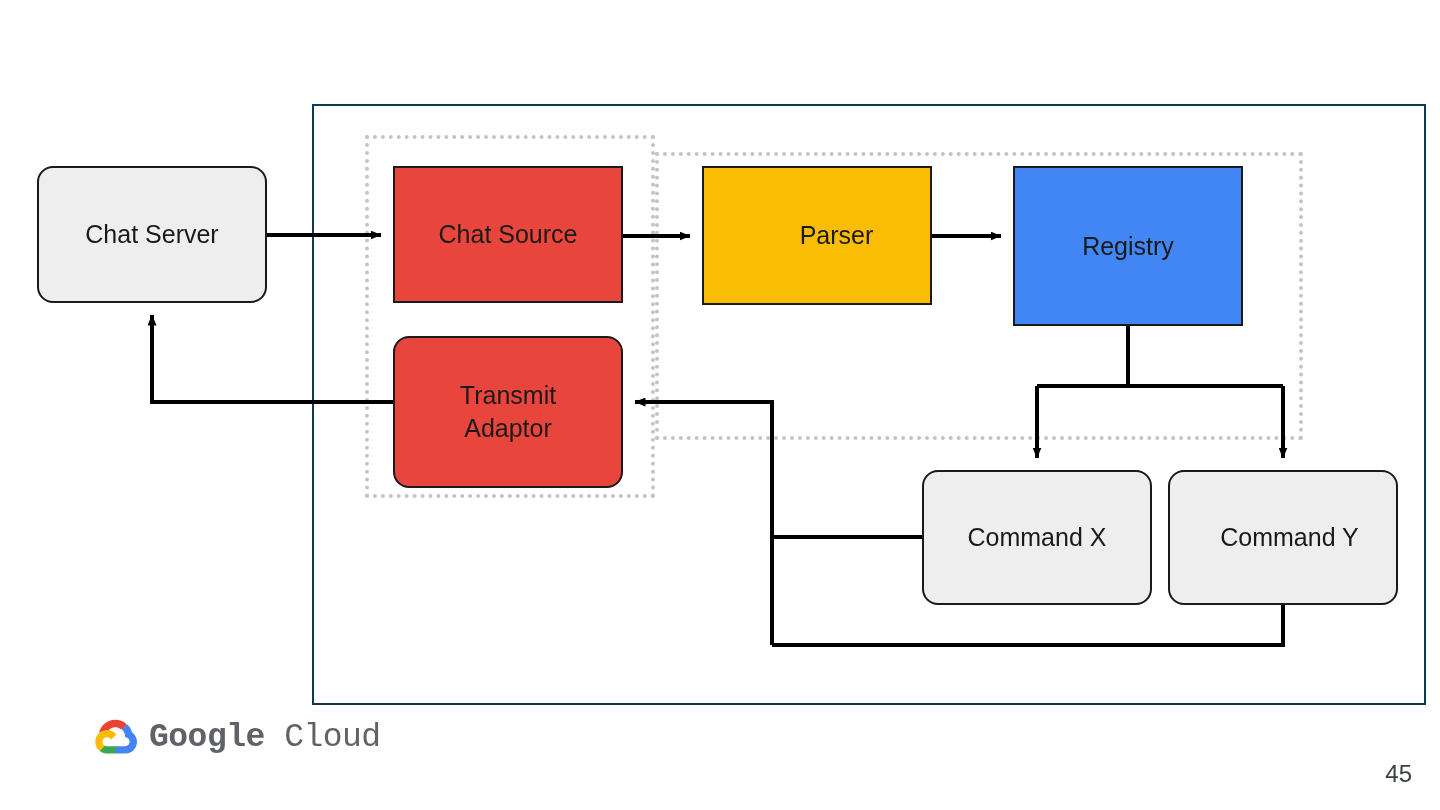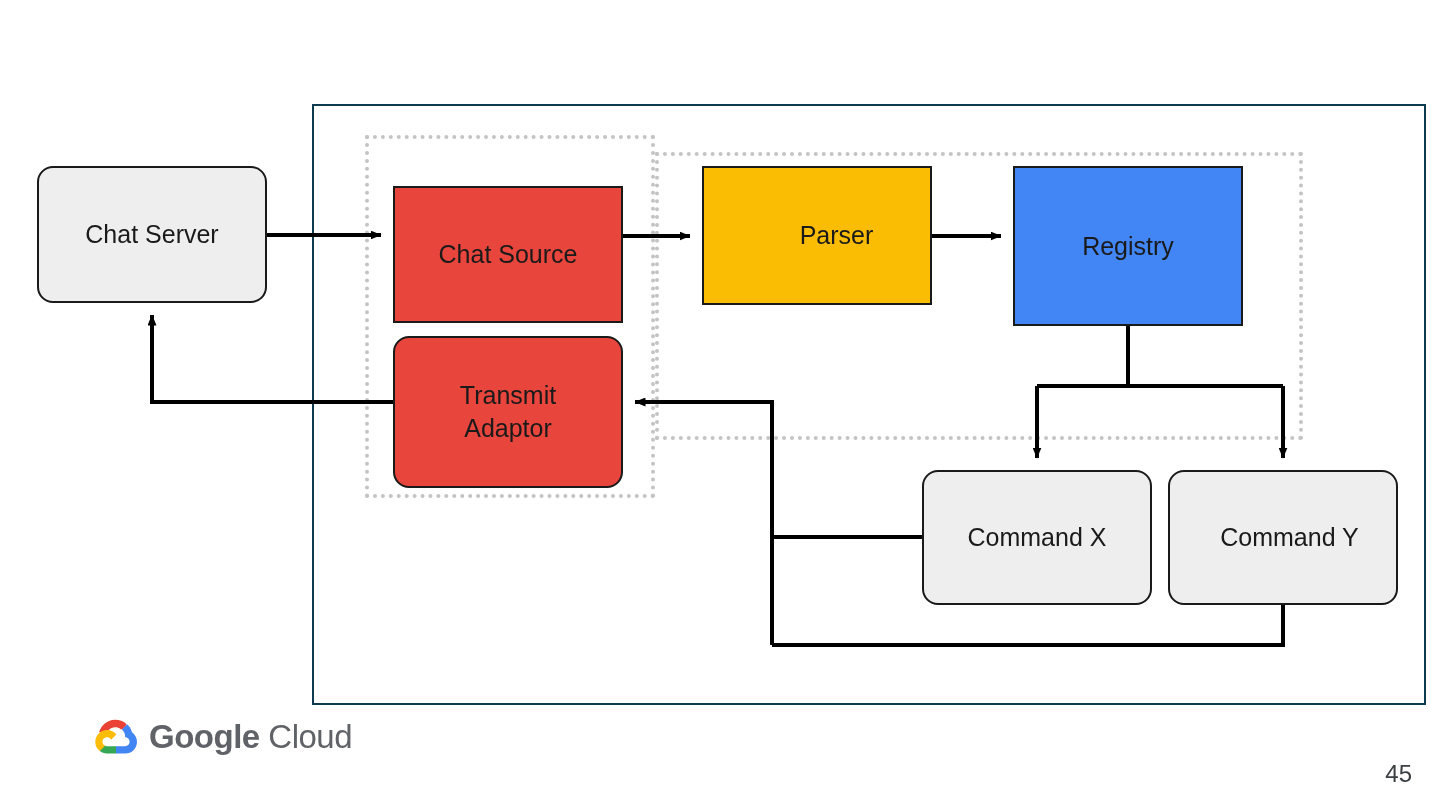--- a/index.html
+++ b/index.html
@@ -64,21 +64,21 @@
     border: 2px solid #1a1a1a;
     z-index: 5;
   }
   .node-rounded { border-radius: 16px; }
   .fill-gray   { background: #eeeeee; }
   .fill-red    { background: #e8453c; }
   .fill-yellow { background: #fbbc04; }
   .fill-blue   { background: #4285f4; }
 
   .n-chat-server     { left: 37px;   top: 166px; width: 230px; height: 137px; }
-  .n-chat-source     { left: 393px;  top: 166px; width: 230px; height: 137px; margin-top: 20px; }
+  .n-chat-source     { left: 393px;  top: 166px; width: 230px; height: 137px; }
   .n-parser          { left: 702px;  top: 166px; width: 230px; height: 139px; padding-left: 39px; }
   .n-registry        { left: 1013px; top: 166px; width: 230px; height: 160px; }
   .n-transmit        { left: 393px;  top: 336px; width: 230px; height: 152px; }
   .n-command-x       { left: 922px;  top: 470px; width: 230px; height: 135px; }
   .n-command-y       { left: 1168px; top: 470px; width: 230px; height: 135px; padding-left: 13px; }
 
   
   .connectors {
     position: absolute;
     left: 0;
@@ -96,20 +96,21 @@
     top: 718px;
     display: flex;
     align-items: center;
     gap: 10px;
   }
   .brand-text {
     font-size: 33px;
     color: #5f6368;
     letter-spacing: -0.5px;
     white-space: nowrap;
+    font-family: Liberation Mono, monospace;
   }
   .brand-text .g-bold { font-weight: bold; color: #5f6368; }
   .page-num {
     position: absolute;
     right: 28px;
     top: 760px;
     font-size: 24px;
     color: #3c4043;
   }
 </style>

